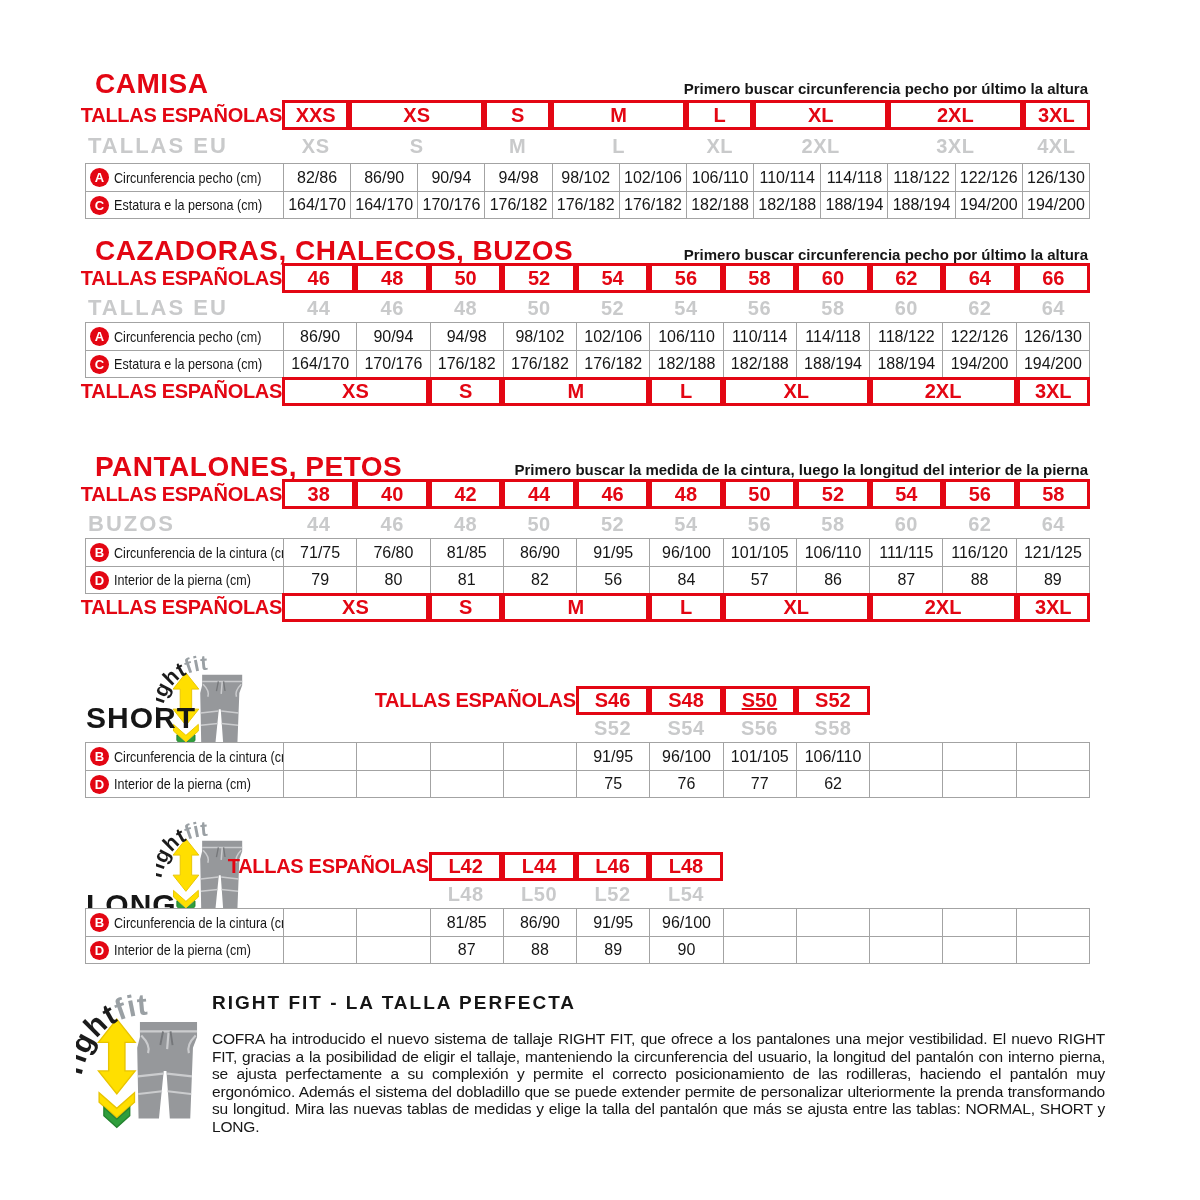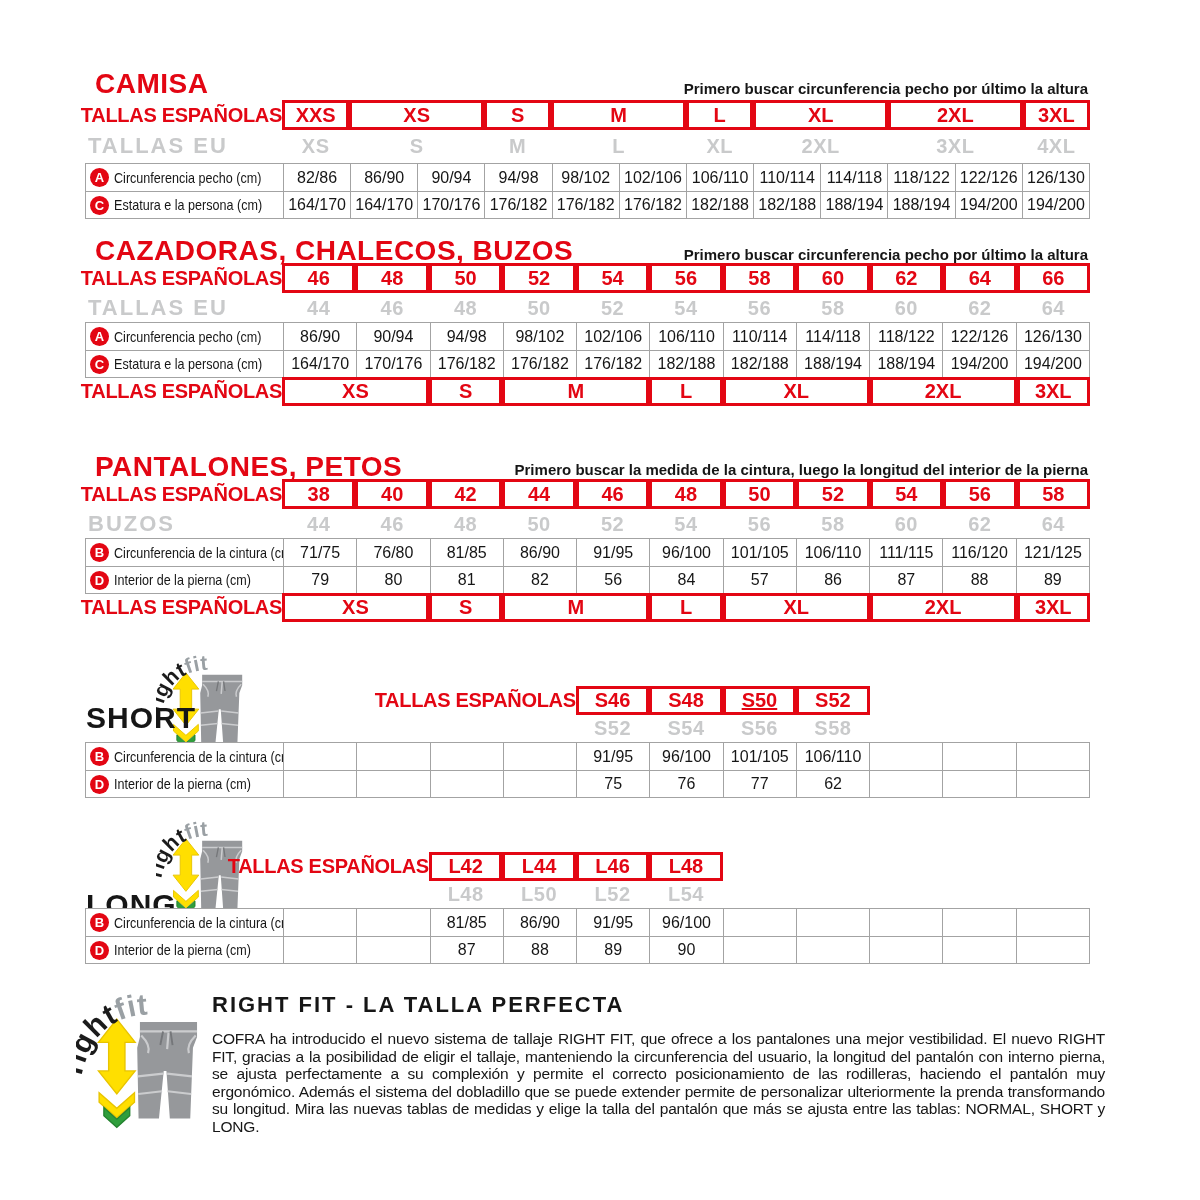--- a/index.html
+++ b/index.html
@@ -53,21 +53,21 @@
 
   .variant-label{position:absolute;left:86px;font-size:30px;font-weight:bold;color:var(--ink);letter-spacing:1px;}
   #short-label{top:701px;}
   #long-label{top:888px;}
 
   .logo-slot{position:absolute;}
   #short-logo{left:156px;top:650px;width:98px;height:103px;}
   #long-logo{left:156px;top:816px;width:98px;height:103px;}
   #rf-logo{left:76px;top:986px;width:136px;height:148px;}
 
-  #rf-title{position:absolute;left:212px;top:992px;font-size:22px;font-weight:bold;color:var(--ink);letter-spacing:2px;white-space:nowrap;}
+  #rf-title{position:absolute;left:212px;top:992px;font-size:19px;font-weight:bold;color:var(--ink);letter-spacing:2px;white-space:nowrap;}
   #rf-paragraph{position:absolute;left:212px;top:1030px;width:893px;font-size:15.5px;line-height:17.6px;color:var(--ink);text-align:justify;letter-spacing:-.2px;}
 </style>
 </head>
 <body>
 
 <div class="sec-title" id="camisa-title">CAMISA</div>
 <div class="sec-note" id="camisa-note">Primero buscar circunferencia pecho por último la altura</div>
 <div class="grid-row" id="camisa-sizes" style="grid-template-columns: 197px repeat(12, 1fr);">
     <div class="tallas-label" style="grid-column: 1 / 2;">TALLAS ESPAÑOLAS</div>
     <div class="size-box" style="grid-column: 2 / span 1;">XXS</div>

